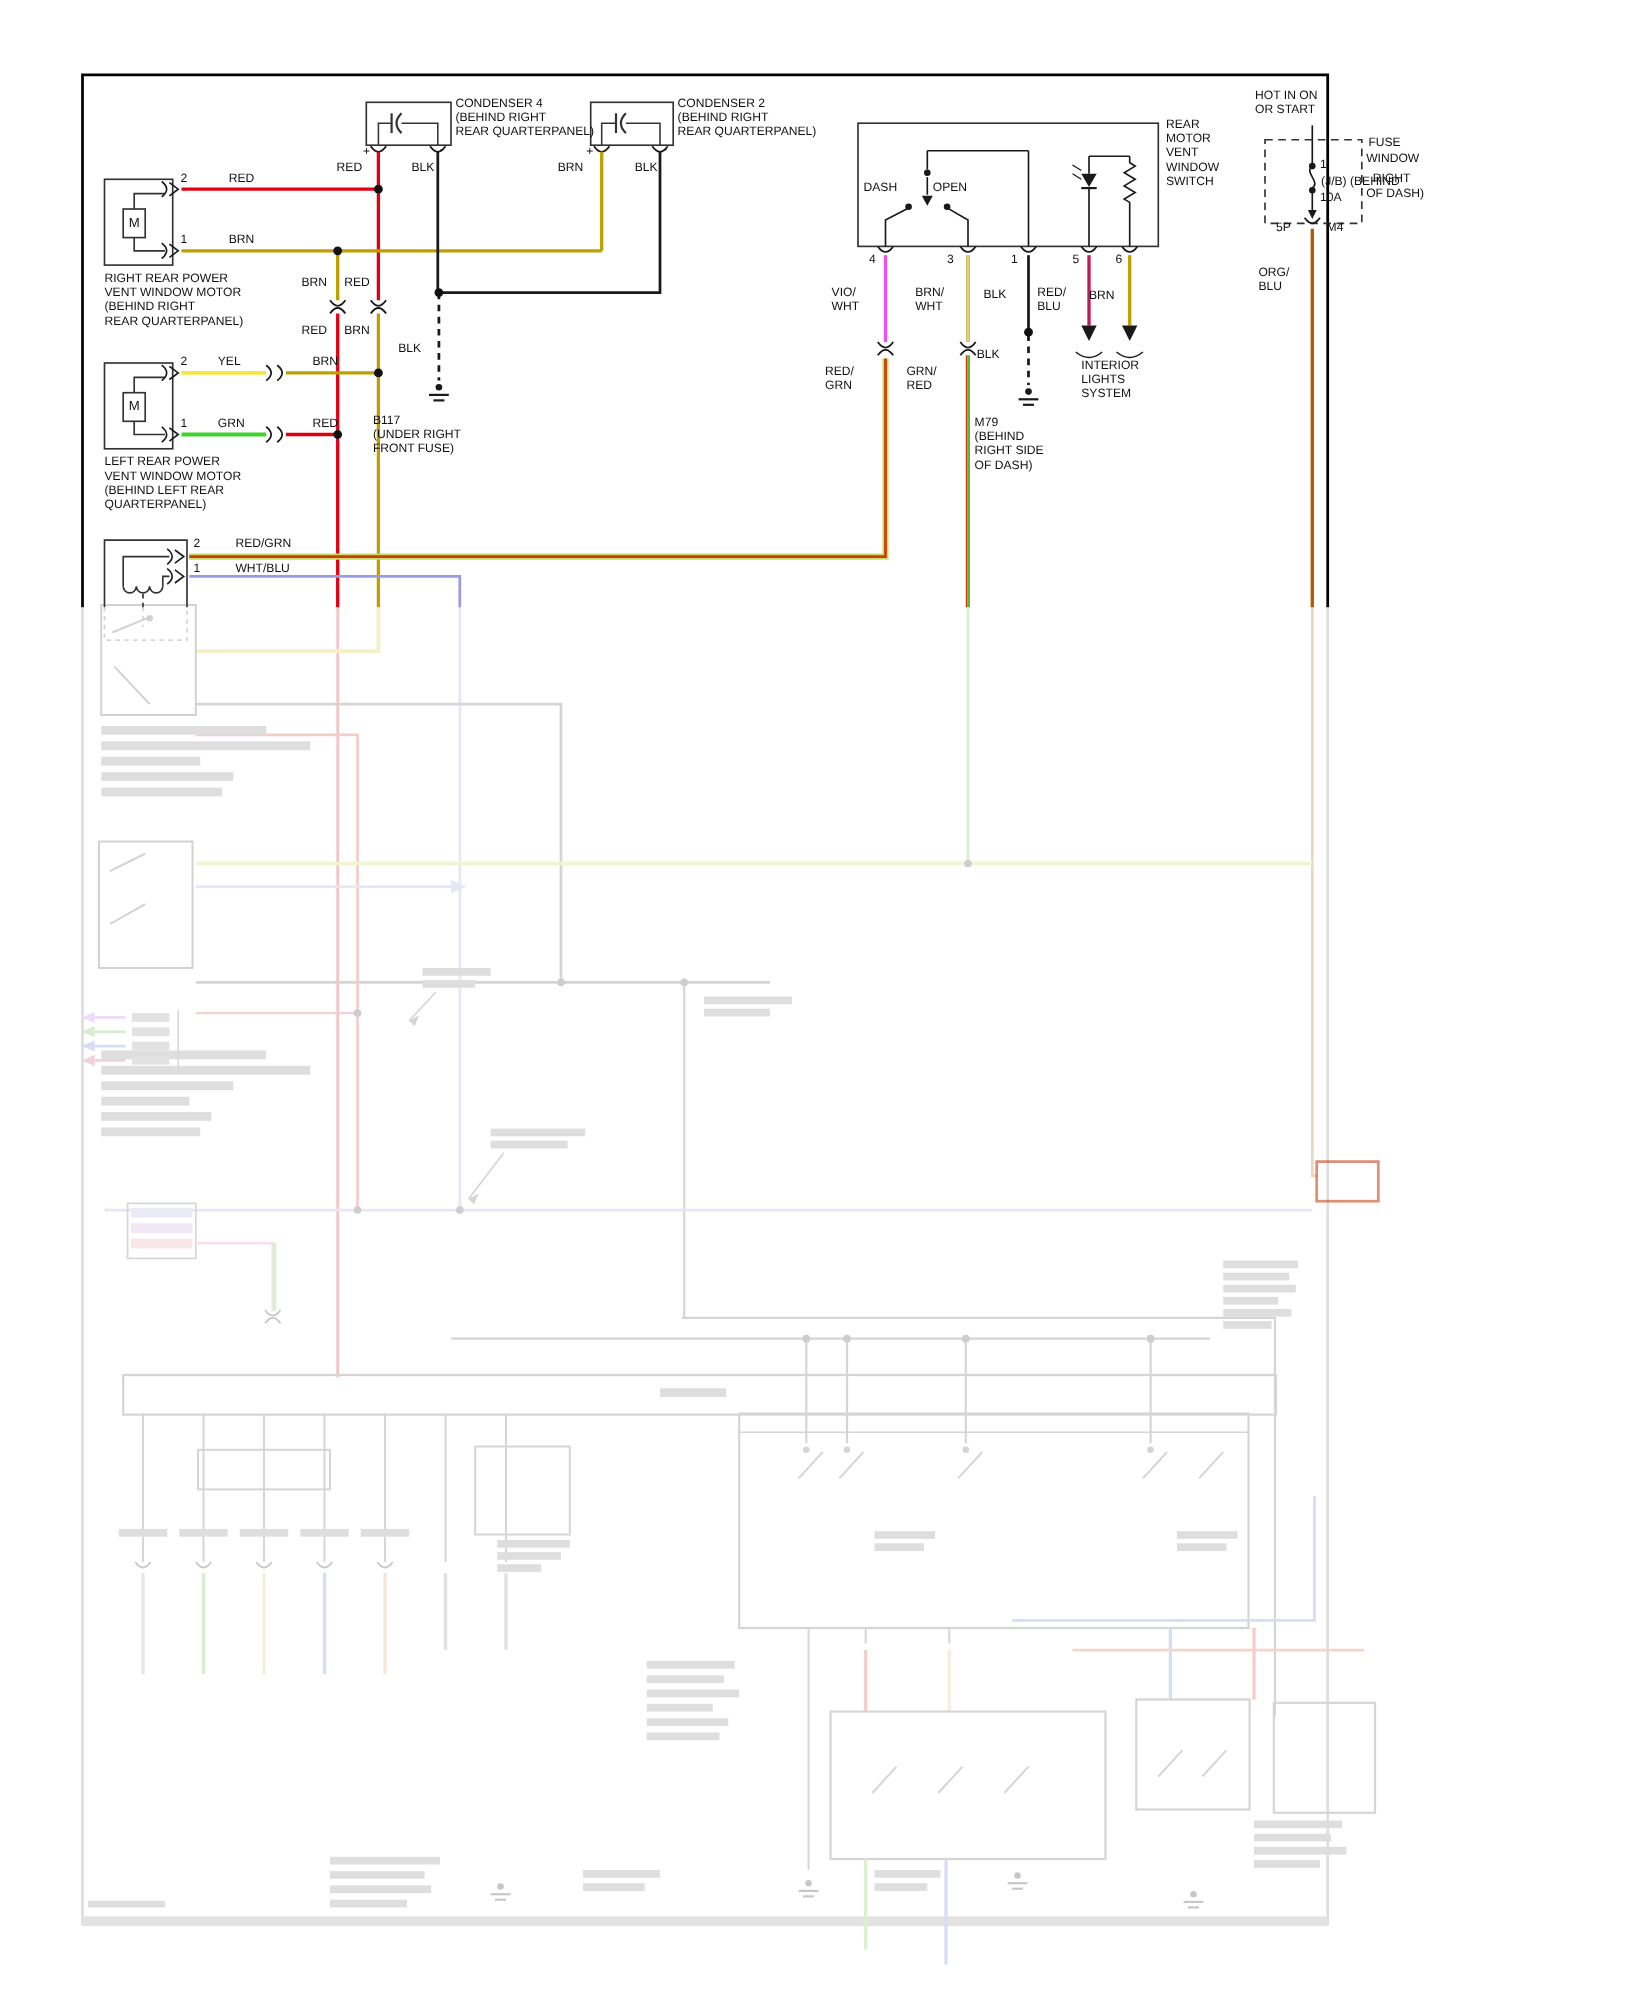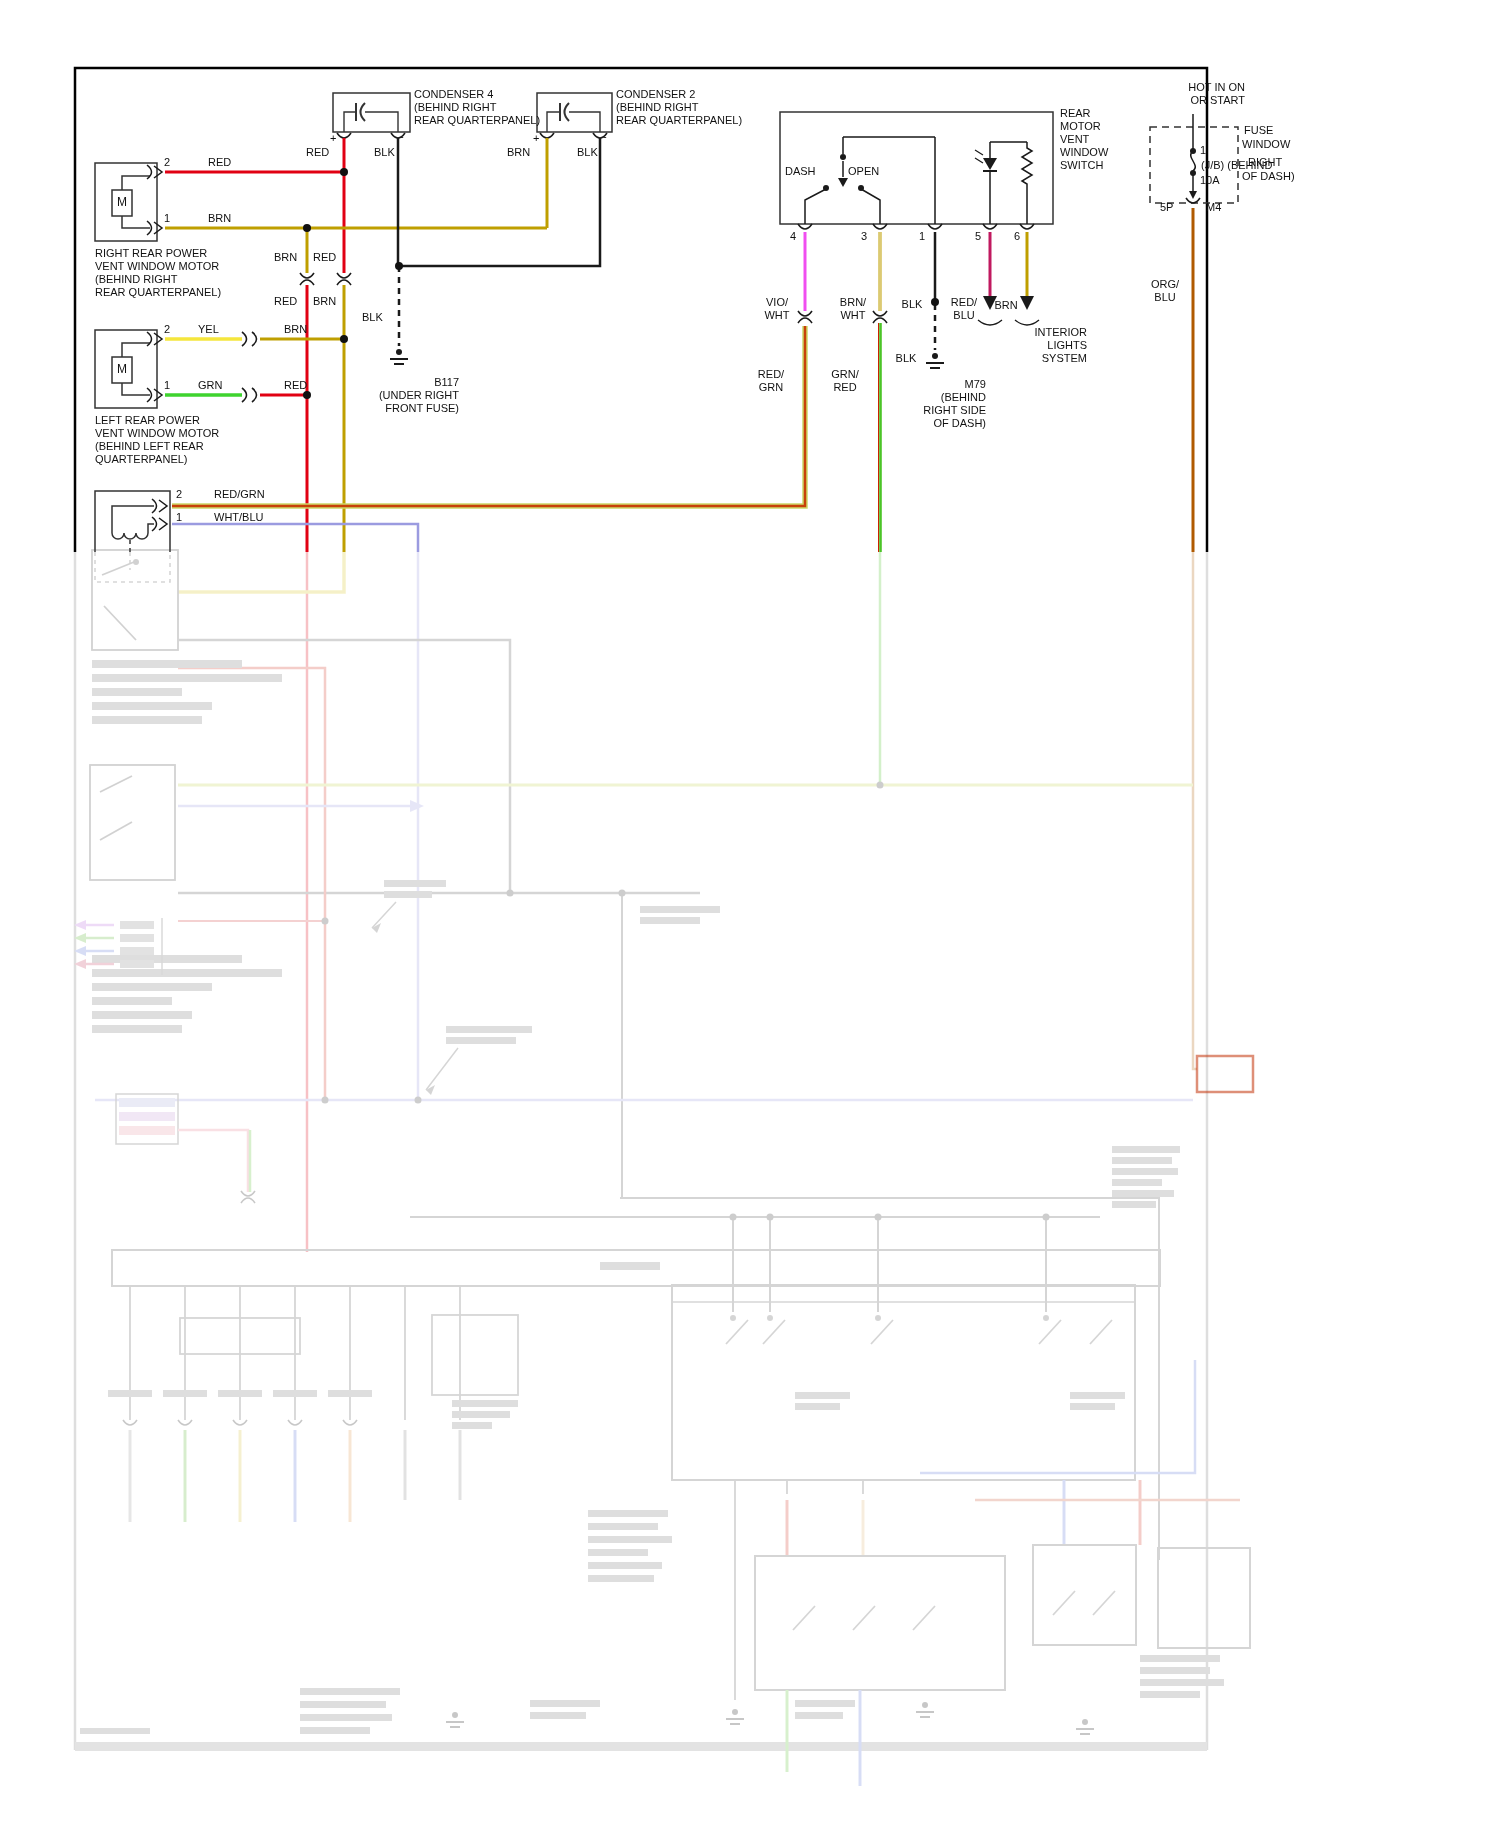--- a/index.html
+++ b/index.html
@@ -1,21 +1,21 @@
 <!DOCTYPE html>
 <html><head>
 <meta charset="utf-8">
 <style>
   html,body{margin:0;padding:0;background:#fff;}
   #stage{position:relative;width:1500px;height:1828px;background:#fff;overflow:hidden;
          font-family:"Liberation Sans",sans-serif;}
   #art{position:absolute;left:0;top:0;}
   .lb{position:absolute;font-size:11px;line-height:13px;color:#111;white-space:pre-line;}
-  .lbr{text-align:center;margin-top:36px;}
-  .lbc{text-align:right;}
+  .lbr{text-align:left;}
+  .lbc{text-align:left;}
   .m{font-size:12px;text-align:center;}
 </style>
 </head>
 <body>
 
 <div id="stage">
 
 <svg id="art" width="1500" height="1828" viewBox="0 0 1500 1828">
   <defs>
     <g id="gnd" stroke="#1a1a1a" stroke-width="2" fill="#1a1a1a">

